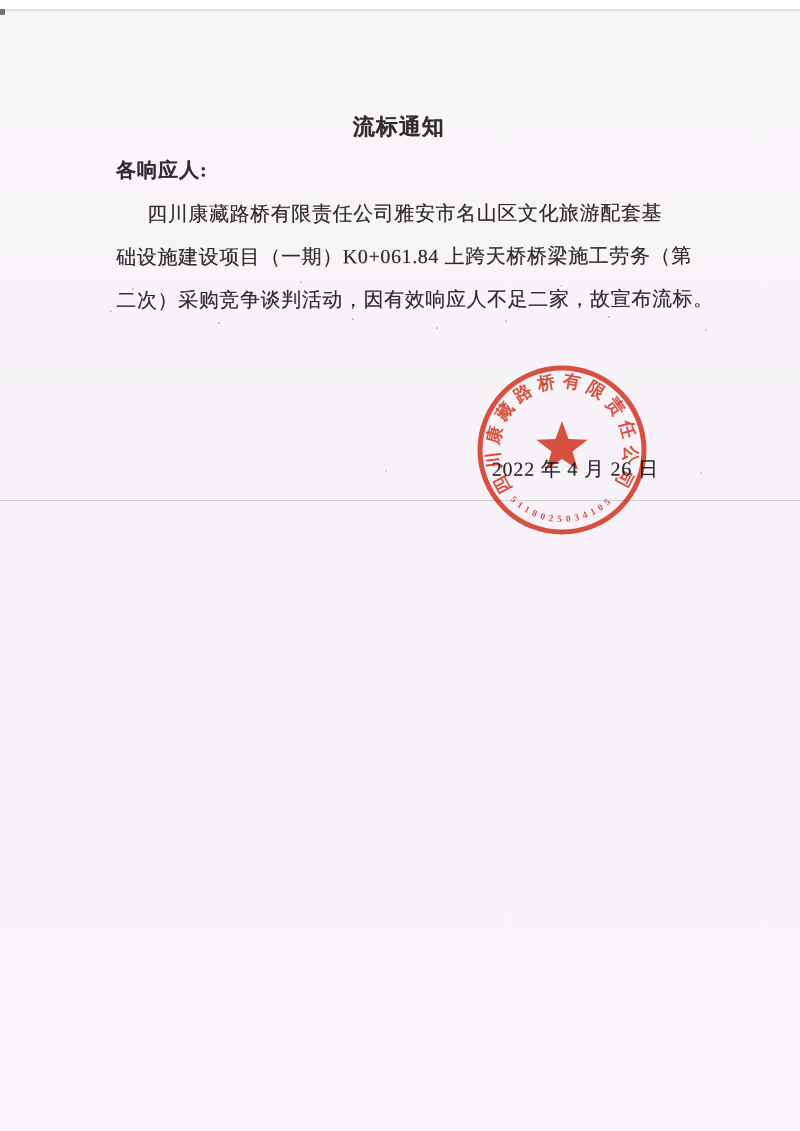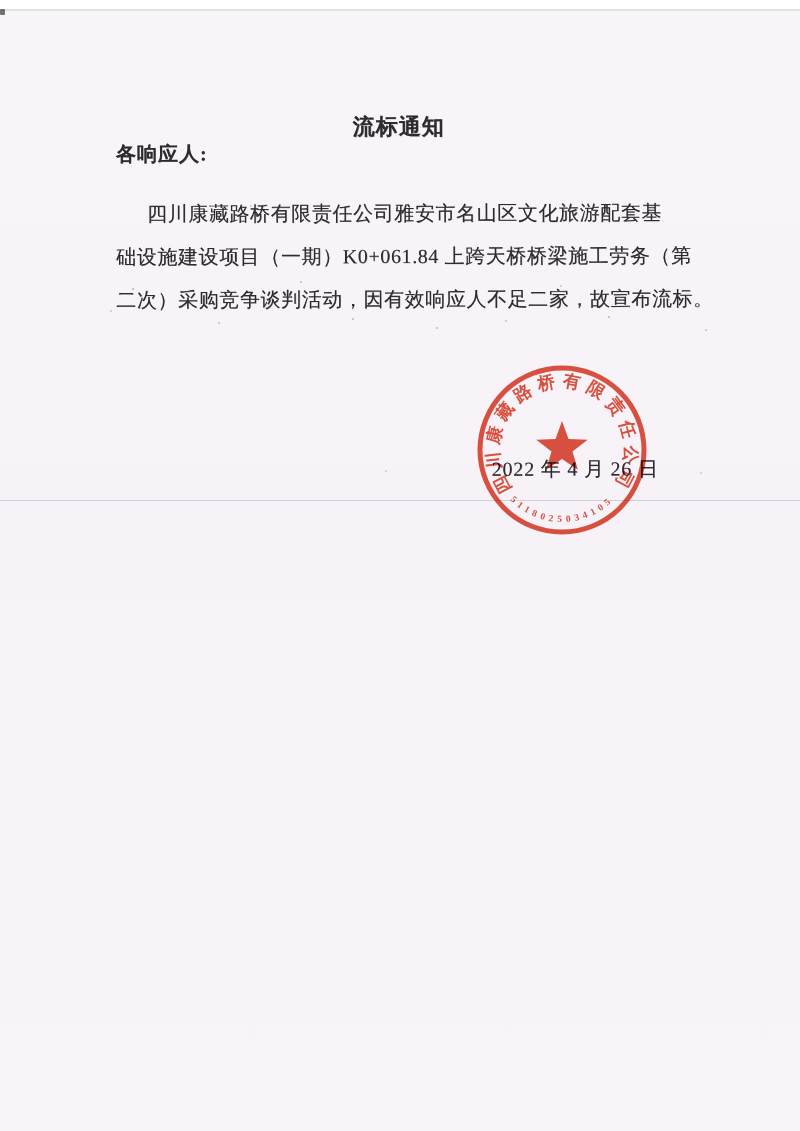--- a/index.html
+++ b/index.html
@@ -14,21 +14,21 @@
   }
   .top-strip { position:absolute; top:0; left:0; width:800px; height:9px; background:#fefefe; }
   .top-edge-line { position:absolute; top:9px; left:0; width:800px; height:2px; background:rgba(148,138,150,0.22); }
   .edge-nub { position:absolute; top:9px; left:0; width:5px; height:6px; background:rgba(74,68,74,0.75); border-radius:1px; }
   .crease-line { position:absolute; top:500px; left:0; width:800px; height:1px; background:rgba(168,160,170,0.45); }
 
   .doc { position:absolute; inset:0; color:#2e2a2d; transform:rotate(-0.15deg);
          text-shadow:0.3px 0.3px 0.5px rgba(46,42,45,0.45); }
   .doc-title { position:absolute; top:112px; left:0; width:800px; text-align:center;
                font-size:22px; font-weight:bold; letter-spacing:1px; }
-  .salutation { position:absolute; top:140px; left:117px; font-size:20px; font-weight:bold;
+  .salutation { position:absolute; top:156px; left:117px; font-size:20px; font-weight:bold;
                 letter-spacing:1px; }
   .para-line { position:absolute; left:117px; font-size:20px; letter-spacing:0.6px; white-space:nowrap; }
   .pl-0 { top:200px; padding-left:31px; }
   .pl-1 { top:243px; }
   .pl-2 { top:286px; }
   .buyer-line { position:absolute; top:412px; left:355px; font-size:20px; letter-spacing:0.4px; white-space:nowrap; }
   .date-line  { position:absolute; top:456px; left:492px; font-size:20px; letter-spacing:0.8px; white-space:nowrap; }
 
   .seal { position:absolute; top:354px; left:466px; width:192px; height:192px;
           mix-blend-mode:multiply; opacity:0.93; filter:blur(0.2px); }

